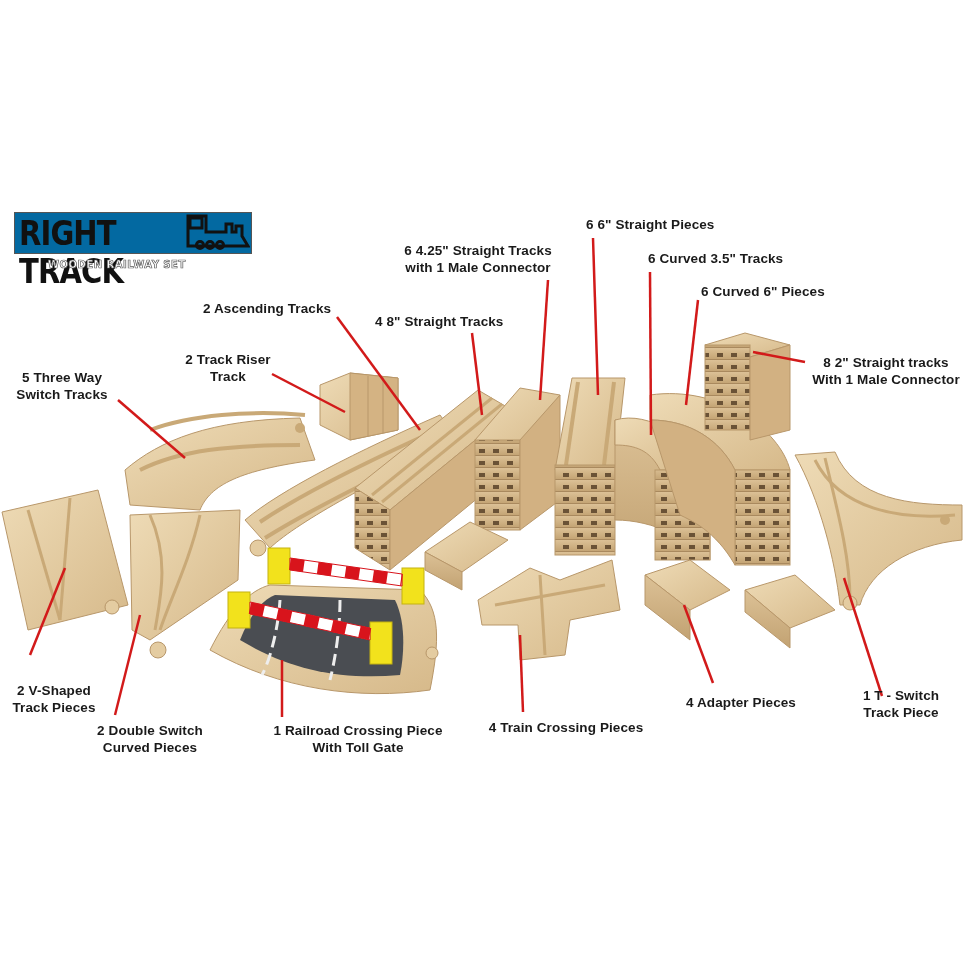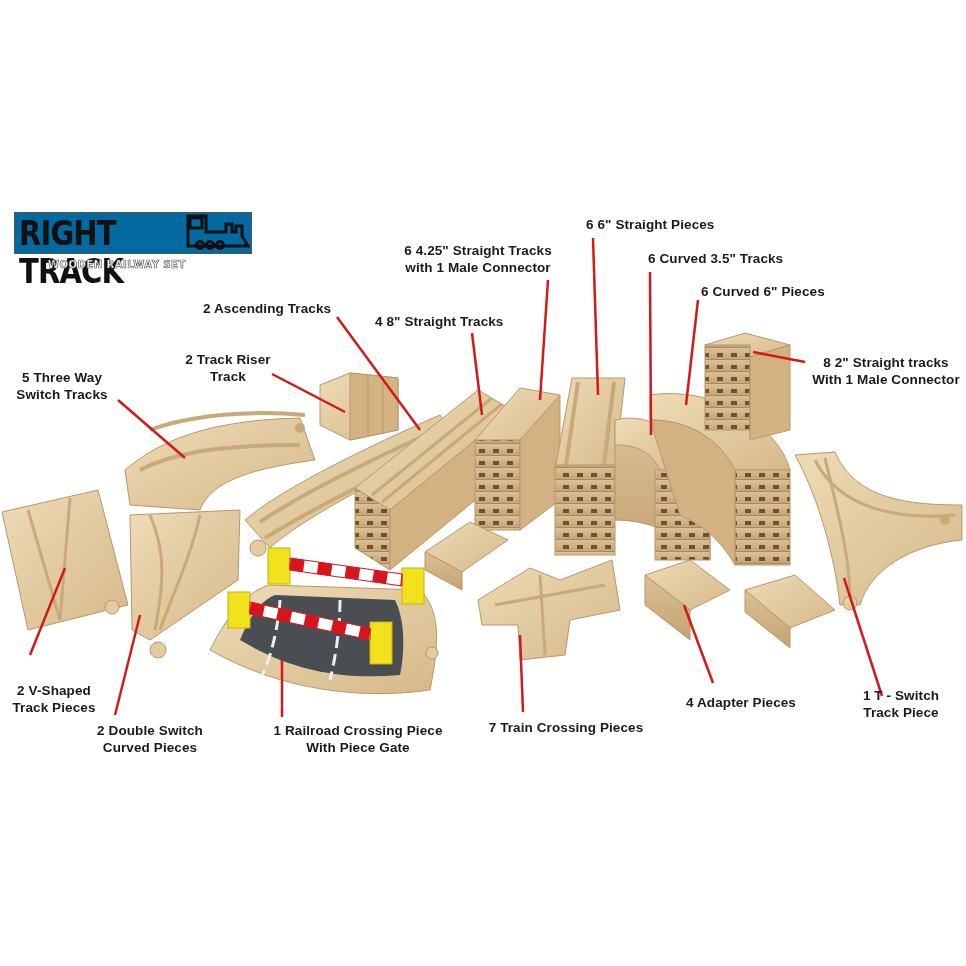--- a/index.html
+++ b/index.html
@@ -234,24 +234,24 @@
   <div class="label center" style="left:54px;top:666px;margin-top:16px;">
     <span class="l2">2 V-Shaped</span>
     <span class="l2">Track Pieces</span>
   </div>
   <div class="label center" style="left:150px;top:722px;">
     <span class="l2">2 Double Switch</span>
     <span class="l2">Curved Pieces</span>
   </div>
   <div class="label center" style="left:342px;top:722px;margin-left:16px;">
     <span class="l2">1 Railroad Crossing Piece</span>
-    <span class="l2">With Piece Gate</span>
+    <span class="l2">With Toll Gate</span>
   </div>
   <div class="label center" style="left:566px;top:719px;">
-    <span>7 Train Crossing Pieces</span>
+    <span>4 Train Crossing Pieces</span>
   </div>
   <div class="label center" style="left:741px;top:694px;">
     <span>4 Adapter Pieces</span>
   </div>
   <div class="label center" style="left:901px;top:687px;">
     <span class="l2">1 T - Switch</span>
     <span class="l2">Track Piece</span>
   </div>
 </div>
 

